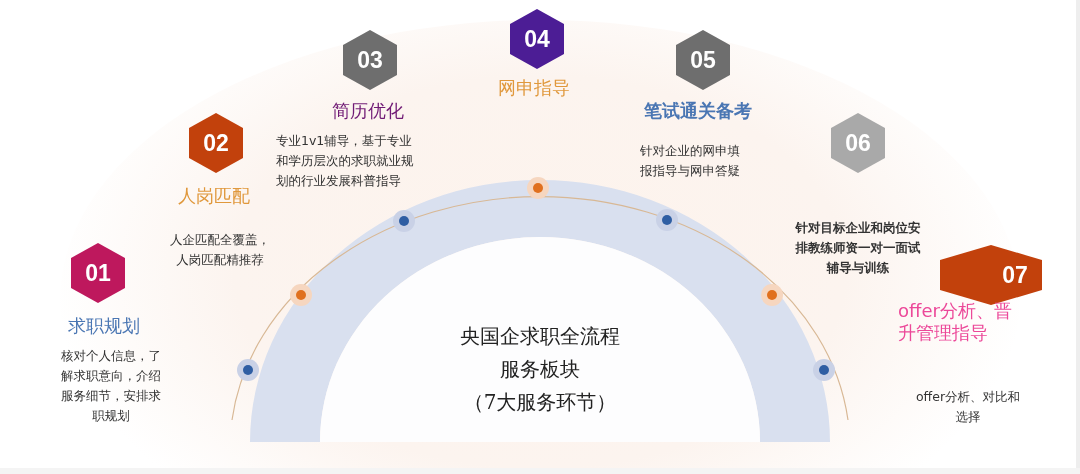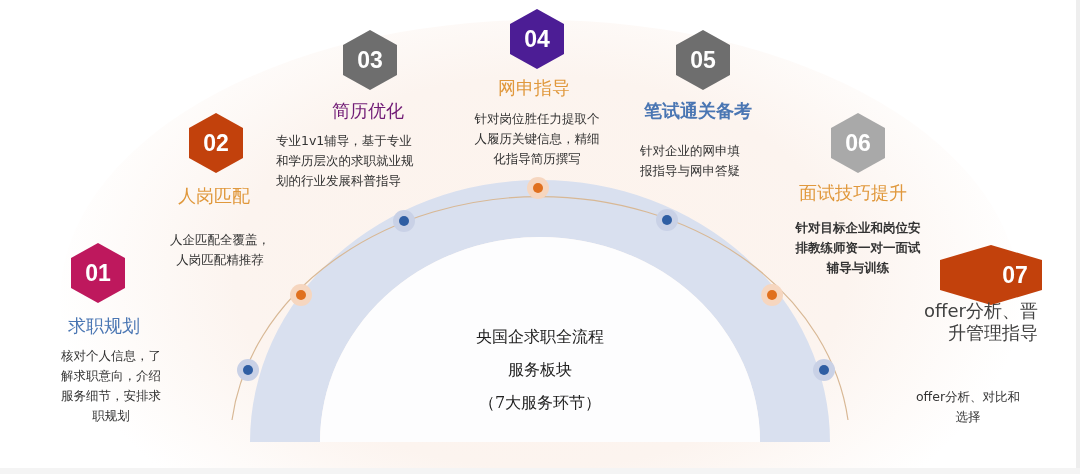--- a/index.html
+++ b/index.html
@@ -20,21 +20,21 @@
     clip-path: polygon(50% 0, 100% 25%, 100% 75%, 50% 100%, 0 75%, 0 25%);
     display: flex; align-items: center; justify-content: center;
     color: #ffffff; font-weight: bold; font-size: 23px;
     font-family: "Liberation Sans", sans-serif;
   }
   .title { position: absolute; font-size: 18px; white-space: nowrap; }
   .desc { position: absolute; font-size: 12.5px; line-height: 20px; color: #333333; text-align: center; }
   .center-text {
     position: absolute; left: 390px; top: 320px; width: 300px; text-align: center;
     font-family: "DejaVu Serif", "Liberation Serif", serif;
-    font-size: 16px; line-height: 33px; color: #222222;
+    font-size: 20px; line-height: 33px; color: #222222;
   }
   .center-text .line { display: block; }
   .bottom-rule { position: absolute; left: 0; right: 0; bottom: 0; height: 6px; background: #f4f4f4; }
   .right-edge { position: absolute; right: 0; top: 0; width: 4px; height: 474px; background: #eeeeee; }
 </style>
 </head>
 <body>
 
 <div class="canvas">
   <div class="glow"></div>
@@ -97,49 +97,43 @@
   <div class="desc" id="d2" style="left:276px;top:131px;width:150px;text-align:left;">
       <div>专业1v1辅导，基于专业</div>
       <div>和学历层次的求职就业规</div>
       <div>划的行业发展科普指导</div>
     </div>
 
   <div class="hex" style="left: 510px; top: 9px; background: #4c1d95;" id="hex3">
       <span>04</span>
     </div>
   <div class="title" id="t3" style="left: 498px; top: 76px; color: rgb(224, 152, 60);">网申指导</div>
-  <div class="desc" id="d3" style="left:462px;top:109px;width:150px;">
-      <div>针对岗位胜任力提取个</div>
-      <div>人履历关键信息，精细</div>
-      <div>化指导简历撰写</div>
-    </div>
 
   <div class="hex" style="left: 676px; top: 30px; background: rgb(110, 110, 110);" id="hex4">
       <span>05</span>
     </div>
   <div class="title" id="t4" style="left: 644px; top: 99px; color: rgb(74, 118, 179); font-weight: bold;">笔试通关备考</div>
   <div class="desc" id="d4" style="left:640px;top:141px;width:120px;text-align:left;">
       <div>针对企业的网申填</div>
       <div>报指导与网申答疑</div>
     </div>
 
   <div class="hex" style="left: 831px; top: 113px; background: rgb(169, 169, 169);" id="hex5">
       <span>06</span>
     </div>
-  <div class="title" id="t5" style="left: 799px; top: 181px; color: rgb(224, 152, 60);">面试技巧提升</div>
   <div class="desc" id="d5" style="left:788px;top:218px;width:140px;font-weight:bold;">
       <div>针对目标企业和岗位安</div>
       <div>排教练师资一对一面试</div>
       <div>辅导与训练</div>
     </div>
 
   <div class="hex" style="left: 940px; top: 245px; background: #c2410c; padding-left: 48px;" id="hex6">
       <span>07</span>
     </div>
-  <div class="title" id="t6" style="left: 898px; top: 300px; width: 140px; text-align: right; line-height: 22px; white-space: normal; color: #404040;">
+  <div class="title" id="t6" style="left: 898px; top: 300px; width: 140px; text-align: left; line-height: 22px; white-space: normal; color: #ec4899;">
       <div>offer分析、晋</div>
       <div>升管理指导</div>
     </div>
   <div class="desc" id="d6" style="left:898px;top:363px;width:140px;margin-top:24px;">
       <div>offer分析、对比和</div>
       <div>选择</div>
     </div>
 
   <div class="right-edge"></div>
   <div class="bottom-rule"></div>

